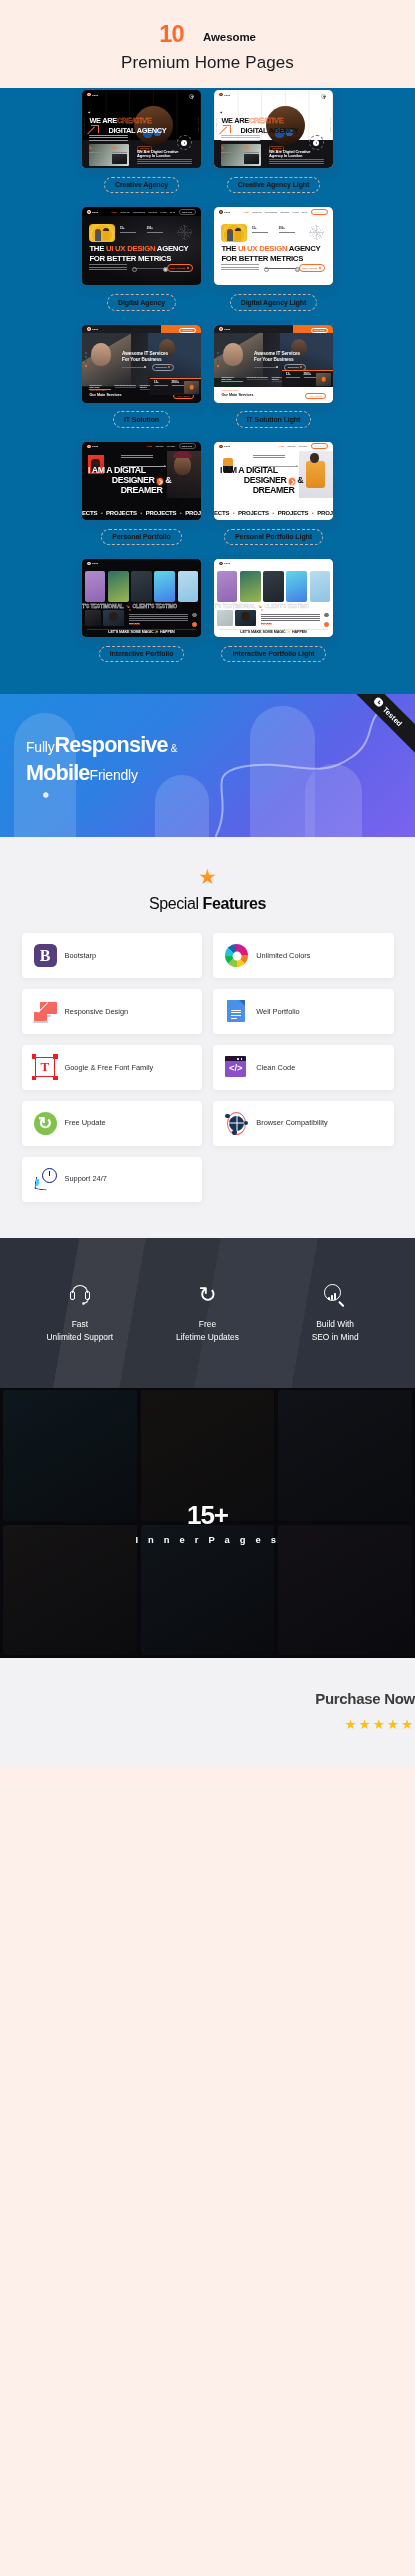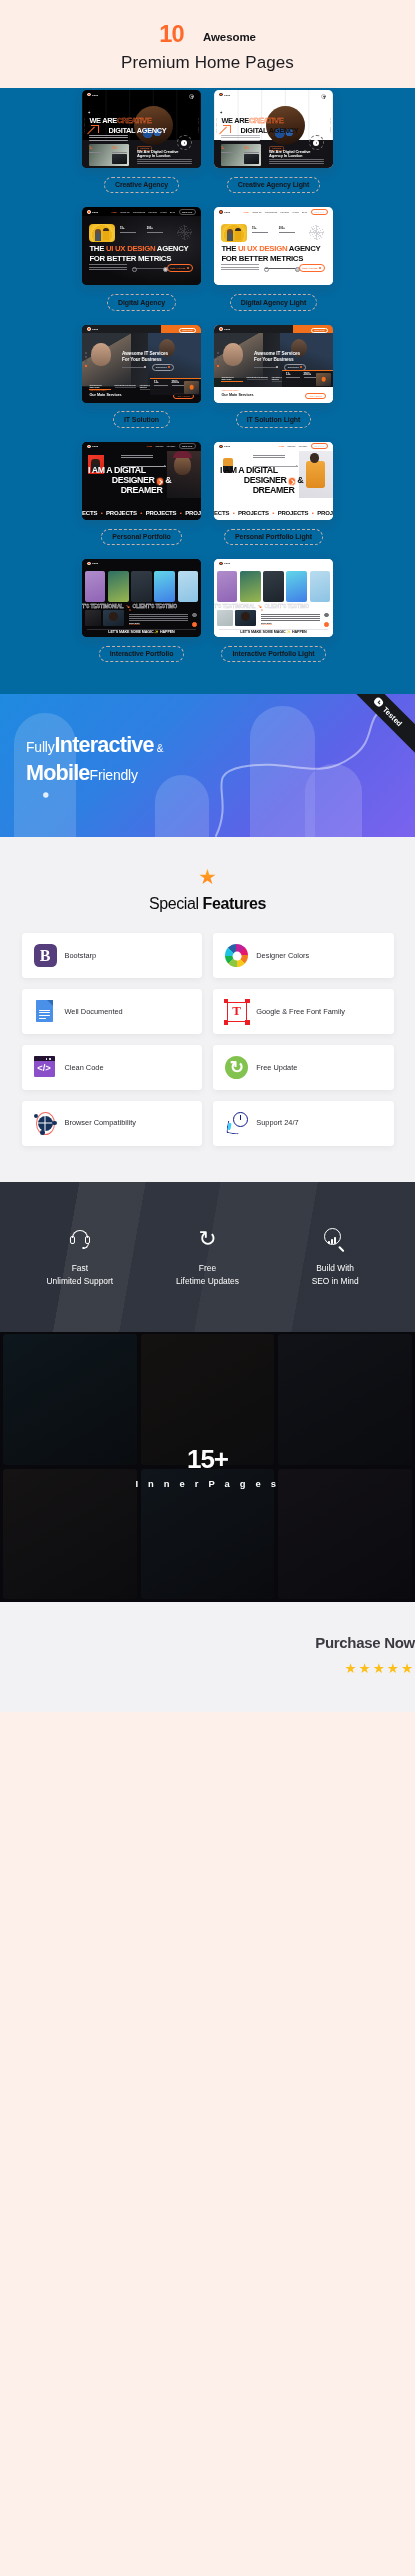--- a/index.html
+++ b/index.html
@@ -927,21 +927,21 @@
       <div class="resp-p" style="left:155px;top:81px;width:54px;height:62px;border-radius:27px 27px 0 0;"></div>
       <div class="resp-p" style="left:250px;top:12px;width:65px;height:131px;border-radius:32px 32px 0 0;"></div>
       <div class="resp-p" style="left:305px;top:70px;width:57px;height:73px;border-radius:28px 28px 0 0;"></div>
     </div>
     <svg class="resp-wave" viewBox="0 0 616 212" preserveAspectRatio="none">
       <path d="M320 212 C 350 150, 300 120, 360 108 C 430 95, 470 130, 520 95 C 560 70, 540 40, 570 20" fill="none" stroke="rgba(255,255,255,.45)" stroke-width="3"></path>
       <circle cx="68" cy="150" r="4" fill="rgba(255,255,255,.85)"></circle>
     </svg>
     <div class="resp-txt">
       <div class="resp-l1">
-        <span class="resp-thin">Fully</span><span class="resp-bold">Interactive</span> <span class="resp-amp">&amp;</span>
+        <span class="resp-thin">Fully</span><span class="resp-bold">Responsive</span> <span class="resp-amp">&amp;</span>
       </div>
       <div class="resp-l2">
         <span class="resp-bold">Mobile</span><span class="resp-thin">Friendly</span>
       </div>
     </div>
     <div class="ribbon">
       <span class="rb-icon"></span>
       <span class="rb-txt">Tested</span>
     </div>
   </section>
@@ -955,35 +955,44 @@
 
       <div class="feat-card">
         <div class="feat-ico ic-bootstrap">
             <span>B</span>
           </div>
         <div class="feat-label">Bootstarp</div>
       </div>
 
       <div class="feat-card">
         <div class="feat-ico ic-colors"></div>
-        <div class="feat-label">Designer Colors</div>
-      </div>
-
+        <div class="feat-label">Unlimited Colors</div>
+      </div>
+
+      <div class="feat-card">
+        <div class="feat-ico ic-responsive">
+          <span class="mon"></span>
+            <span class="lap"></span>
+            <span class="base"></span>
+            <span class="arr"></span>
+        </div>
+        <div class="feat-label">Responsive Design</div>
+      </div>
 
 
       <div class="feat-card">
         <div class="feat-ico">
           <div class="ic-doc" style="position:relative">
             <span class="ln" style="top:9.4px"></span>
               <span class="ln" style="top:12px"></span>
             <span class="ln" style="top:15px"></span>
               <span class="ln" style="top:17.5px;width:6.7px"></span>
           </div>
         </div>
-        <div class="feat-label">Well Documented</div>
+        <div class="feat-label">Well Portfolio</div>
       </div>
 
       <div class="feat-card">
         <div class="feat-ico">
           <div class="ic-font" style="position:relative">
             <span class="T">T</span>
             <span class="hd" style="left:-4px;top:-4px"></span>
               <span class="hd" style="right:-4px;top:-4px"></span>
             <span class="hd" style="left:-4px;bottom:-4px"></span>
               <span class="hd" style="right:-4px;bottom:-4px"></span>

